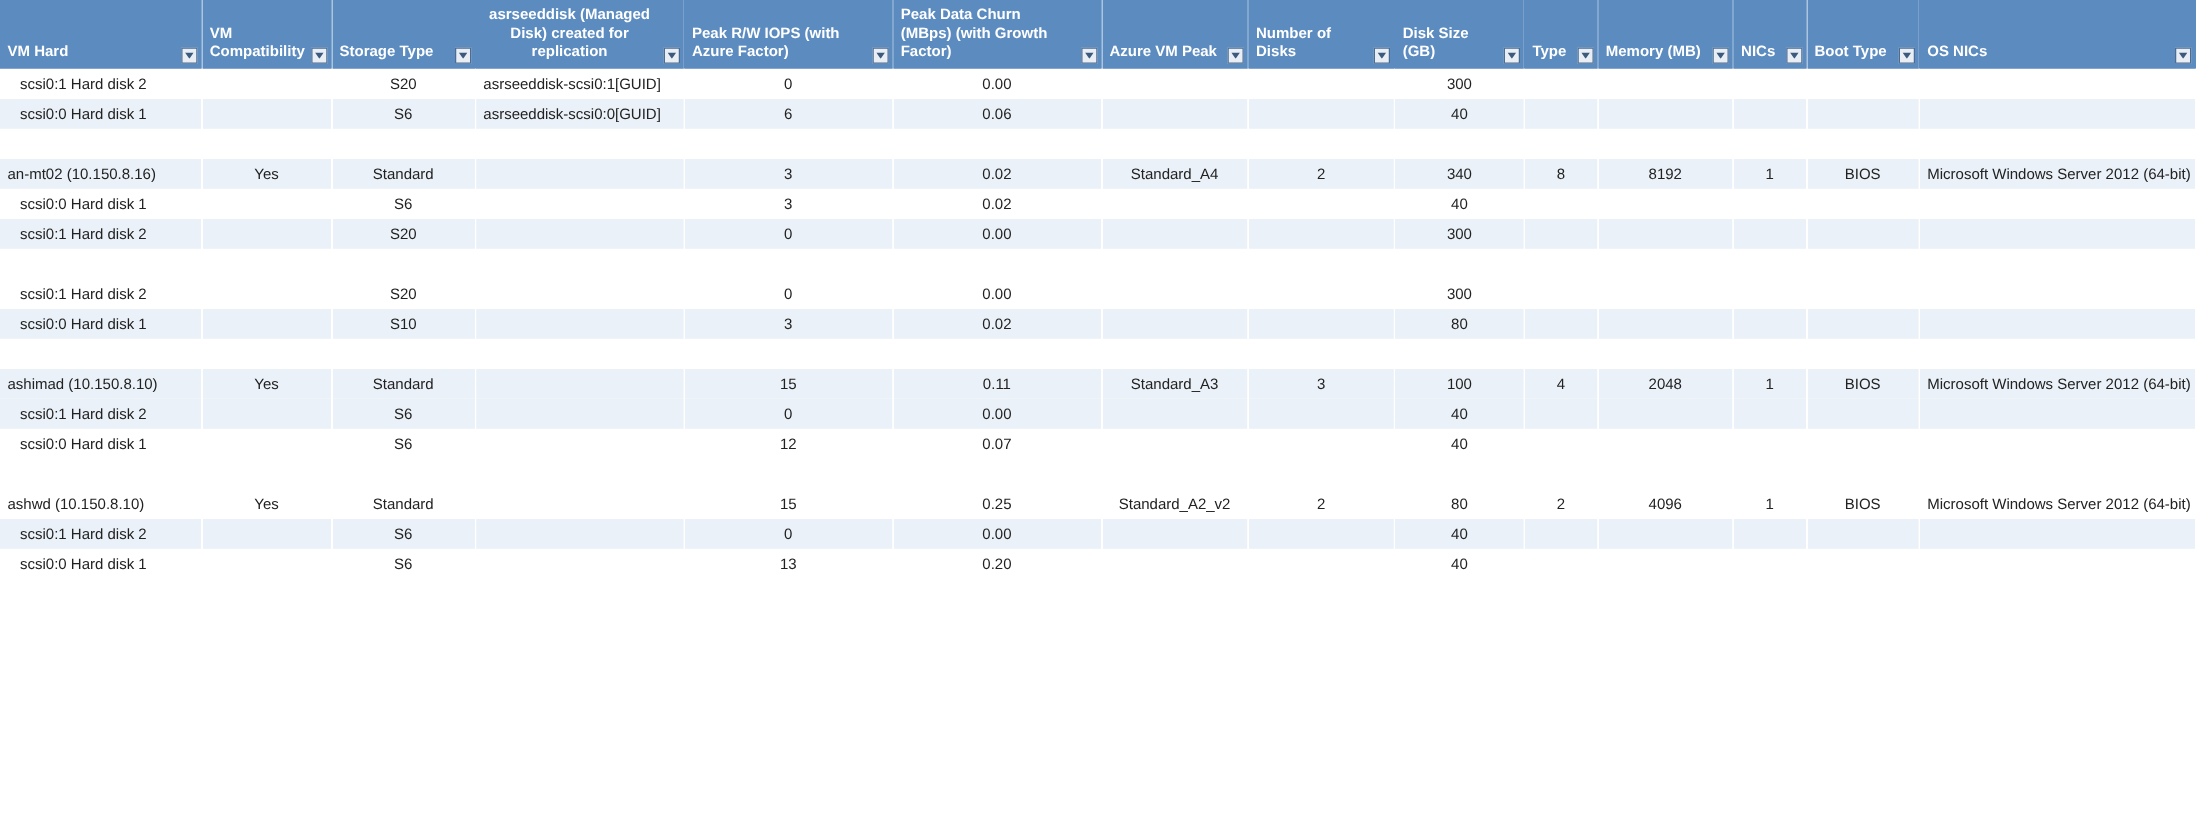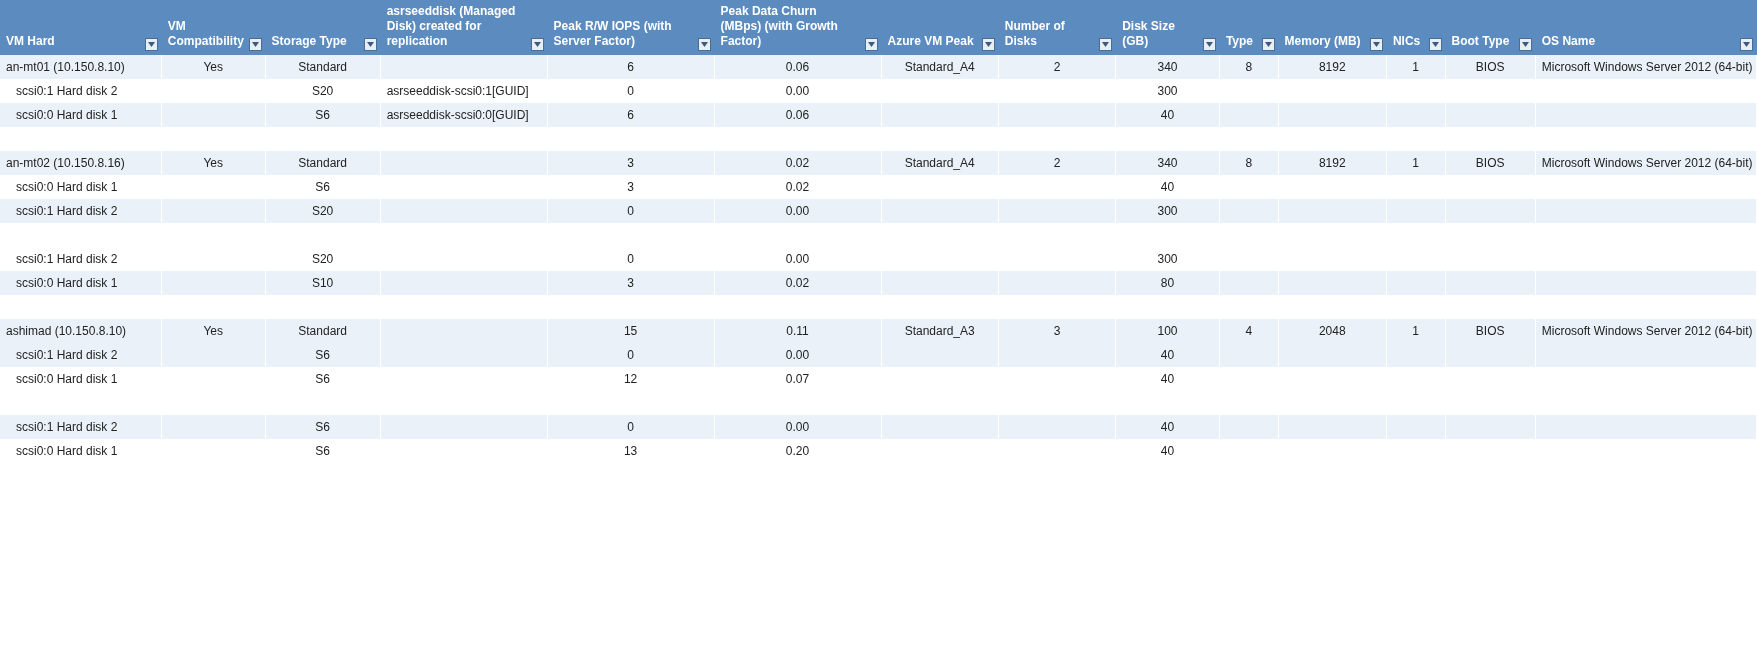--- a/index.html
+++ b/index.html
@@ -25,21 +25,21 @@
     vertical-align: bottom;
     position: relative;
     border-right: 1px solid #5b8bbf;
     height: 52px;
   }
   thead th .hdr {
     display: block;
     line-height: 1.25;
     padding-right: 16px;
   }
-  .hdr.center { }
+  .hdr.center { text-align: center; }
   .filter {
     position: absolute;
     right: 3px;
     bottom: 4px;
     width: 13px;
     height: 13px;
     background: #e9eef5;
     border: 1px solid #4a6d95;
     display: flex;
     align-items: center;
@@ -127,21 +127,21 @@
         </th>
         <th>
           <span class="hdr center">asrseeddisk (Managed Disk) created for replication</span>
           <div class="filter">
             <svg width="7" height="5" viewBox="0 0 7 5">
               <polygon points="0,0 7,0 3.5,5" fill="#3c5a7d"></polygon>
             </svg>
           </div>
         </th>
         <th>
-          <span class="hdr">Peak R/W IOPS (with Server Factor)</span>
+          <span class="hdr">Peak R/W IOPS (with Azure Factor)</span>
           <div class="filter">
             <svg width="7" height="5" viewBox="0 0 7 5">
               <polygon points="0,0 7,0 3.5,5" fill="#3c5a7d"></polygon>
             </svg>
           </div>
         </th>
         <th>
           <span class="hdr">Peak Data Churn (MBps) (with Growth Factor)</span>
           <div class="filter">
             <svg width="7" height="5" viewBox="0 0 7 5">
@@ -199,46 +199,30 @@
         </th>
         <th>
           <span class="hdr">Boot Type</span>
           <div class="filter">
             <svg width="7" height="5" viewBox="0 0 7 5">
               <polygon points="0,0 7,0 3.5,5" fill="#3c5a7d"></polygon>
             </svg>
           </div>
         </th>
         <th>
-          <span class="hdr">OS Name</span>
+          <span class="hdr">OS NICs</span>
           <div class="filter">
             <svg width="7" height="5" viewBox="0 0 7 5">
               <polygon points="0,0 7,0 3.5,5" fill="#3c5a7d"></polygon>
             </svg>
           </div>
         </th>
       </tr>
   </thead>
   <tbody id="body">
-      <tr class="odd">
-        <td class="l">an-mt01 (10.150.8.10)</td>
-        <td class="c">Yes</td>
-        <td class="c">Standard</td>
-        <td class="l"></td>
-        <td class="c">6</td>
-        <td class="c">0.06</td>
-        <td class="c">Standard_A4</td>
-        <td class="c">2</td>
-        <td class="c">340</td>
-        <td class="c">8</td>
-        <td class="c">8192</td>
-        <td class="c">1</td>
-        <td class="c">BIOS</td>
-        <td class="l">Microsoft Windows Server 2012 (64-bit)</td>
-      </tr>
       <tr class="even">
         <td class="l indent">scsi0:1 Hard disk 2</td>
         <td class="c"></td>
         <td class="c">S20</td>
         <td class="l">asrseeddisk-scsi0:1[GUID]</td>
         <td class="c">0</td>
         <td class="c">0.00</td>
         <td class="c"></td>
         <td class="c"></td>
         <td class="c">300</td>
@@ -449,20 +433,36 @@
         <td></td>
         <td></td>
         <td></td>
         <td></td>
         <td></td>
         <td></td>
         <td></td>
         <td></td>
         <td></td>
       </tr>
+      <tr class="even">
+        <td class="l">ashwd (10.150.8.10)</td>
+        <td class="c">Yes</td>
+        <td class="c">Standard</td>
+        <td class="l"></td>
+        <td class="c">15</td>
+        <td class="c">0.25</td>
+        <td class="c">Standard_A2_v2</td>
+        <td class="c">2</td>
+        <td class="c">80</td>
+        <td class="c">2</td>
+        <td class="c">4096</td>
+        <td class="c">1</td>
+        <td class="c">BIOS</td>
+        <td class="l">Microsoft Windows Server 2012 (64-bit)</td>
+      </tr>
       <tr class="odd">
         <td class="l indent">scsi0:1 Hard disk 2</td>
         <td class="c"></td>
         <td class="c">S6</td>
         <td class="l"></td>
         <td class="c">0</td>
         <td class="c">0.00</td>
         <td class="c"></td>
         <td class="c"></td>
         <td class="c">40</td>

